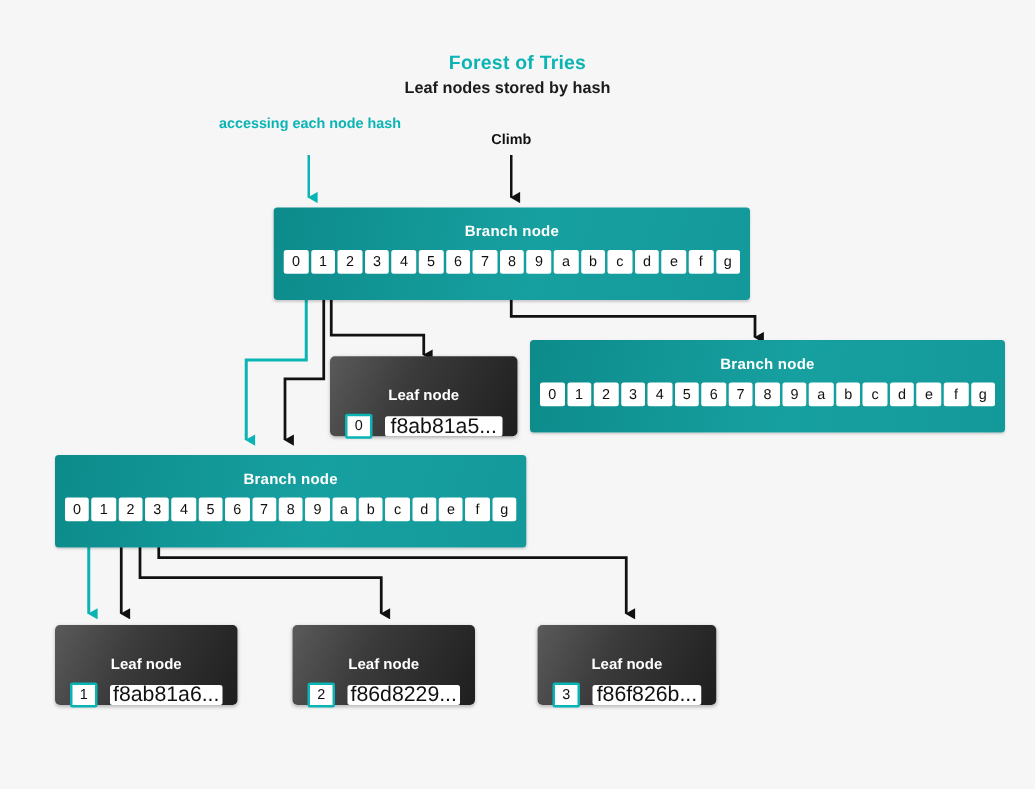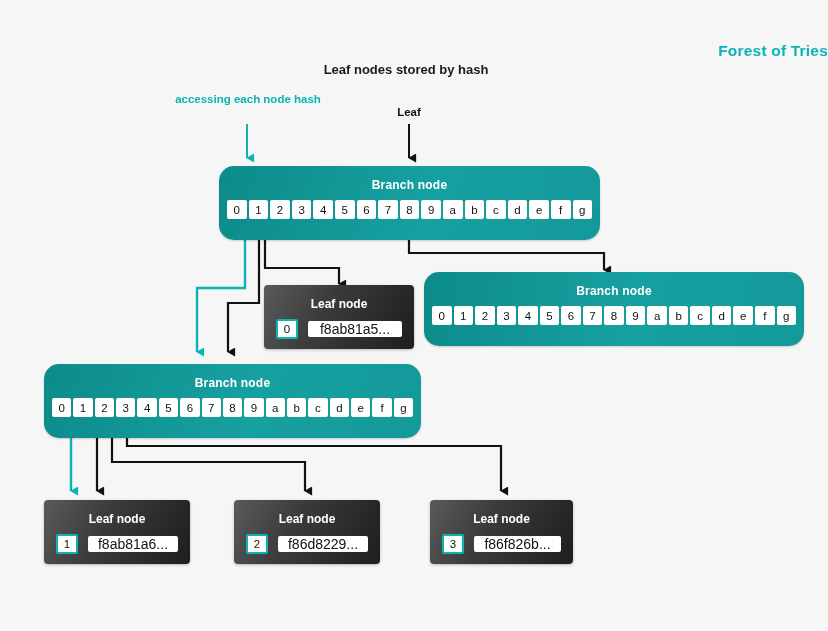--- a/index.html
+++ b/index.html
@@ -8,39 +8,39 @@
     background:#f6f6f7;
     font-family:"Liberation Sans", sans-serif;
     overflow:hidden;
   }
   #stage{position:relative;width:828px;height:631px;}
 
   svg.wires{position:absolute;left:0;top:0;width:828px;height:631px;pointer-events:none;}
 
   
   .title{
-    position:absolute;left:0;right:0;top:42px;text-align:right;
+    position:absolute;left:0;right:0;top:42px;text-align:center;
     font-size:15.5px;font-weight:bold;color:#0bb4b4;letter-spacing:.2px;
   }
   .subtitle{
     position:absolute;left:0;right:16px;top:62px;text-align:center;
     font-size:13px;font-weight:bold;color:#1b1b1b;
   }
 
   .annot{
     position:absolute;font-size:11.5px;font-weight:bold;line-height:14px;
     text-align:center;color:#0bb4b4;
   }
   .annot.dark{color:#111;}
 
   
   .branch{
     position:absolute;
     background:linear-gradient(100deg,#0d8b8b 0%,#17a0a0 55%,#14999a 100%);
-    border-radius:15px;
+    border-radius:3px;
     box-shadow:0 1px 2px rgba(0,0,0,.18);
   }
   .branch .bn-title{
     text-align:center;color:#fff;font-size:12px;font-weight:bold;
     padding-top:12px;letter-spacing:.2px;
   }
   .cells{
     display:flex;gap:2px;padding:8px 8px 14px 8px;
   }
   .cell{
@@ -51,32 +51,32 @@
 
   
   .leaf{
     position:absolute;
     background:linear-gradient(115deg,#5a5a5a 0%,#3b3b3b 40%,#1e1e1e 100%);
     border-radius:4px;
     box-shadow:0 1px 3px rgba(0,0,0,.25);
   }
   .leaf .ln-title{
     text-align:center;color:#fff;font-size:12px;font-weight:bold;
-    padding-top:12px;
+    padding-top:24px;
   }
   .leaf-row{display:flex;align-items:center;padding:8px 12px 12px 12px;gap:10px;}
   .leaf-idx{
     width:22px;height:20px;background:#fff;border:2px solid #0bb4b4;
     border-radius:2px;display:flex;align-items:center;justify-content:center;
     font-size:11.5px;color:#111;box-sizing:border-box;
   }
   .leaf-hash{
     flex:1;height:16px;background:#fff;border-radius:2px;
     display:flex;align-items:center;justify-content:center;
-    font-size:14px;color:#111;
+    font-size:17px;color:#111;
   }
 </style>
 </head>
 <body>
 
 <div id="stage">
 
   <svg class="wires" viewBox="0 0 828 631">
     <defs>
       <marker id="arrD" markerWidth="9" markerHeight="9" refX="4.5" refY="7.6" orient="auto" markerUnits="userSpaceOnUse">
@@ -106,21 +106,21 @@
 
     <path d="M127,420 L127,446 L501,446 L501,491" stroke="#111" stroke-width="2.2" fill="none" marker-end="url(#arrD)"></path>
   </svg>
 
   <div class="title">Forest of Tries</div>
   <div class="subtitle">Leaf nodes stored by hash</div>
 
   <div class="annot" style="left:163px;top:92px;width:170px;">
     <div>accessing each node hash</div>
   </div>
-  <div class="annot dark" style="left:379px;top:105px;width:60px;">Leaf</div>
+  <div class="annot dark" style="left:379px;top:105px;width:60px;">Climb</div>
 
   <div class="branch" style="left:219px;top:166px;width:381px;height:74px;">
     <div class="bn-title">Branch node</div>
     <div class="cells">
         <div class="cell">0</div>
         <div class="cell">1</div>
         <div class="cell">2</div>
         <div class="cell">3</div>
         <div class="cell">4</div>
         <div class="cell">5</div>

